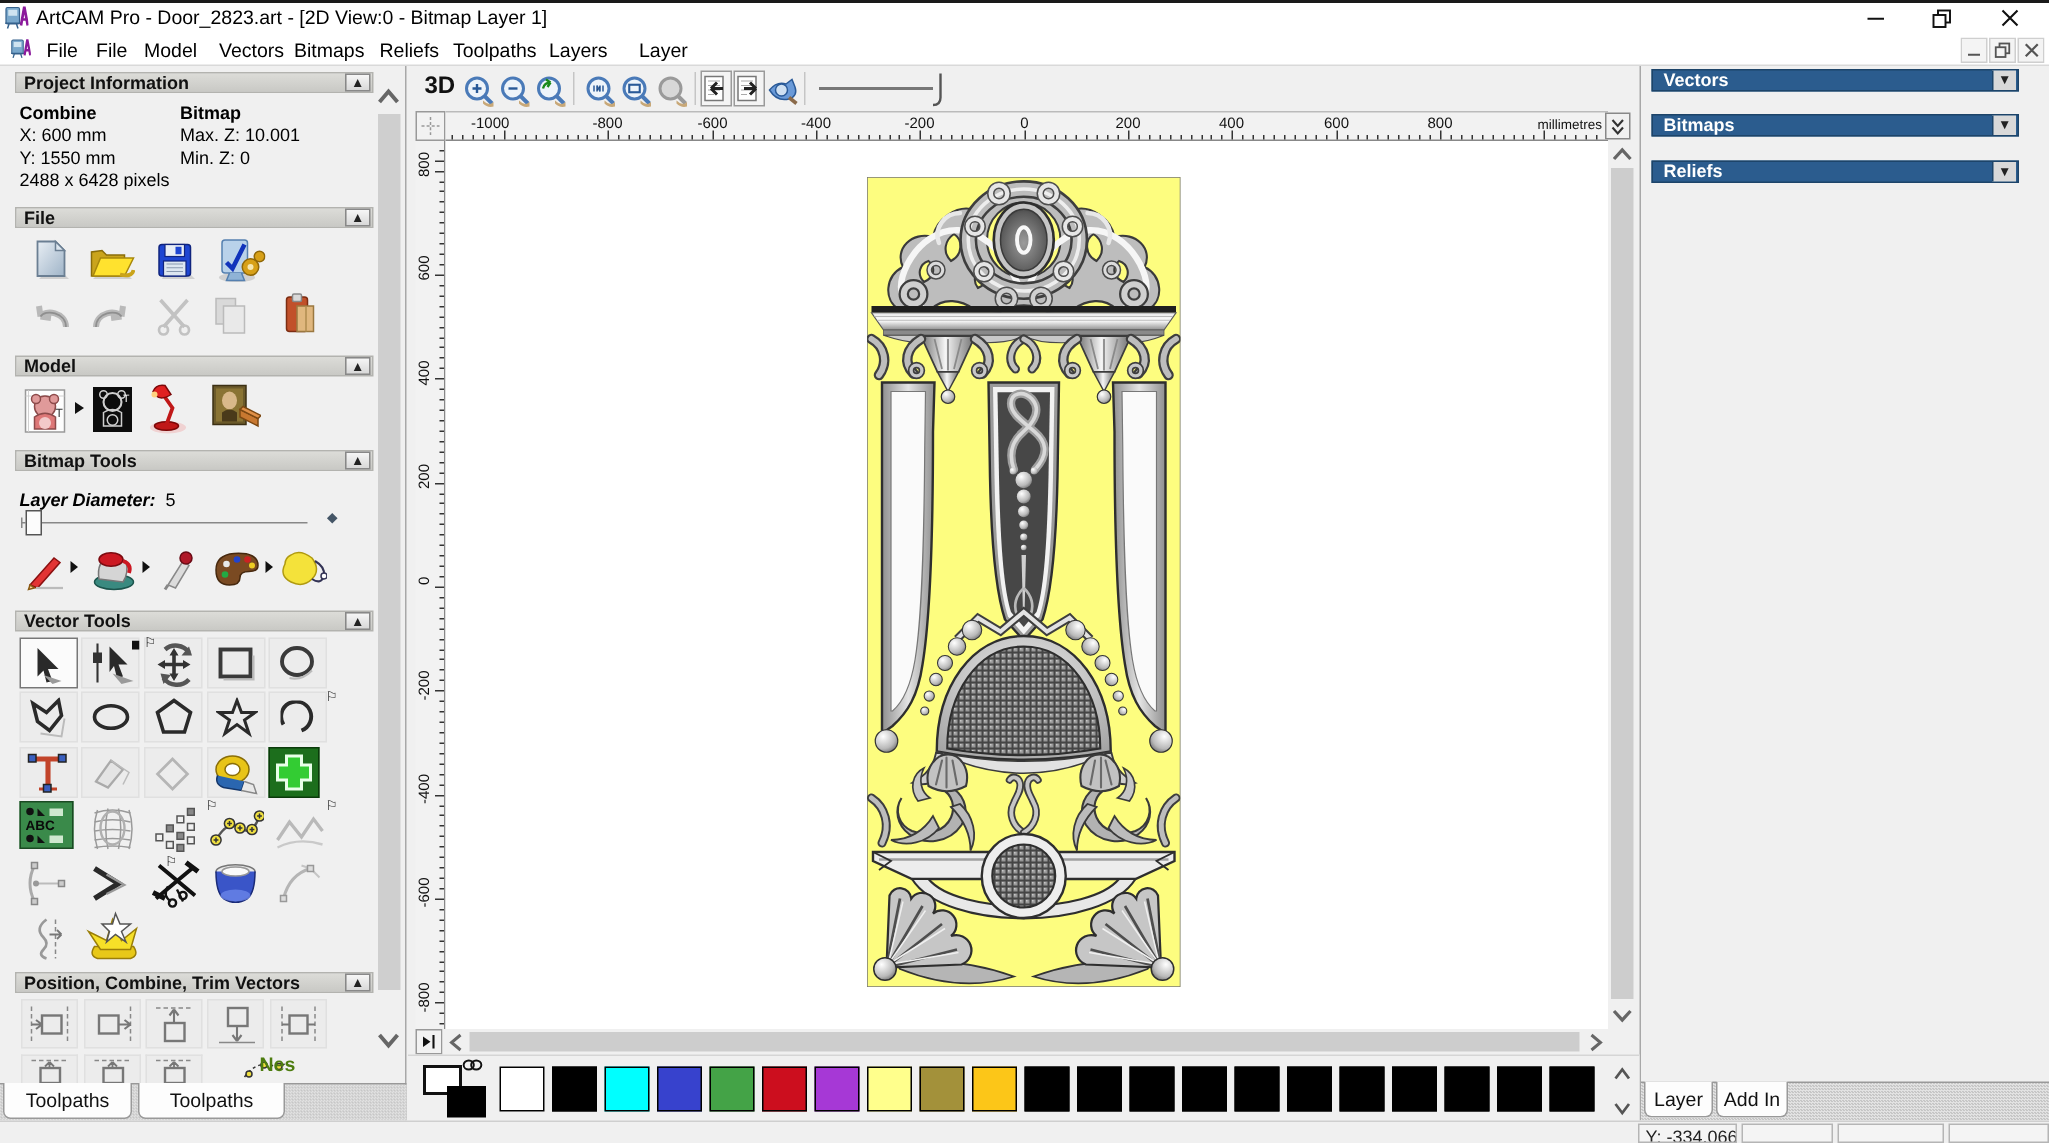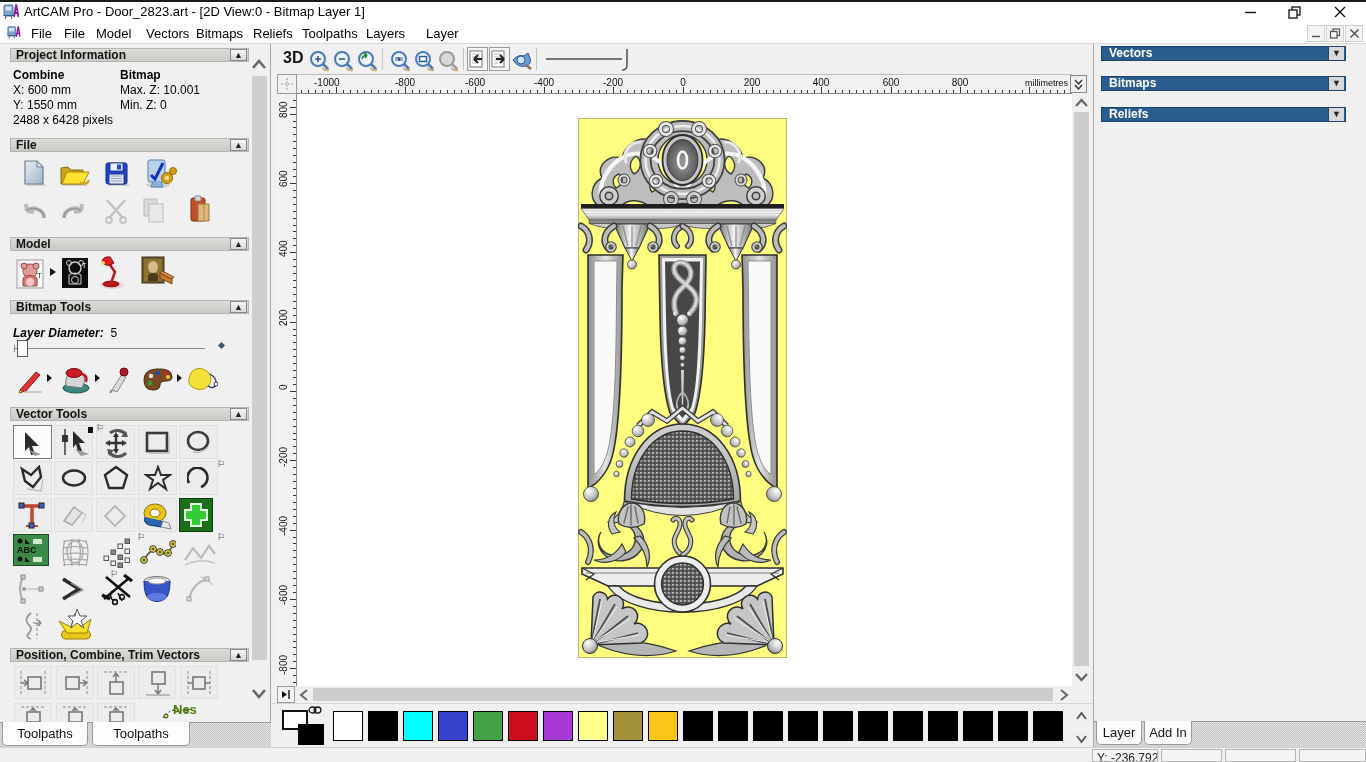--- a/index.html
+++ b/index.html
@@ -777,21 +777,21 @@
 <div class="swatch" style="left:928px;top:711px;background:#000000;"></div>
 <div class="swatch" style="left:963px;top:711px;background:#000000;"></div>
 <div class="swatch" style="left:998px;top:711px;background:#000000;"></div>
 <div class="swatch" style="left:1033px;top:711px;background:#000000;"></div>
 <svg class="abs" style="left:1074px;top:710px;" width="15" height="36" viewBox="0 0 15 36">
     <path d="M3 9 L7.5 3 L12 9" stroke="#555" stroke-width="1.8" fill="none"></path>
     <path d="M3 26 L7.5 32 L12 26" stroke="#555" stroke-width="1.8" fill="none"></path>
   </svg>
 <div class="abs" style="left:0;top:747px;width:1366px;height:15px;background:#f0f0f0;border-top:1px solid #cfcfcf;"></div>
 <div class="sbox" style="left:1023px;width:48px;margin-top:16px;">X: 1118.006</div>
-<div class="sbox" style="left:1092px;width:66px;">Y: -236.792</div>
+<div class="sbox" style="left:1092px;width:66px;">Y: -334.066</div>
 <div class="sbox" style="left:1161px;width:61px;"></div>
 <div class="sbox" style="left:1225px;width:71px;"></div>
 <div class="sbox" style="left:1299px;width:67px;"></div>
 <div class="abs" style="left:578px;top:118px;width:209px;height:540px;"><svg width="209" height="540" viewBox="0 0 209 540">
 <defs>
 <pattern id="hatch" width="4" height="4" patternUnits="userSpaceOnUse">
 <rect width="4" height="4" fill="#989898"></rect>
 <path d="M0 1 H4 M1 0 V4" stroke="#454545" stroke-width="1.3"></path>
 <rect x="2" y="2" width="1" height="1" fill="#c8c8c8"></rect>
 </pattern>

